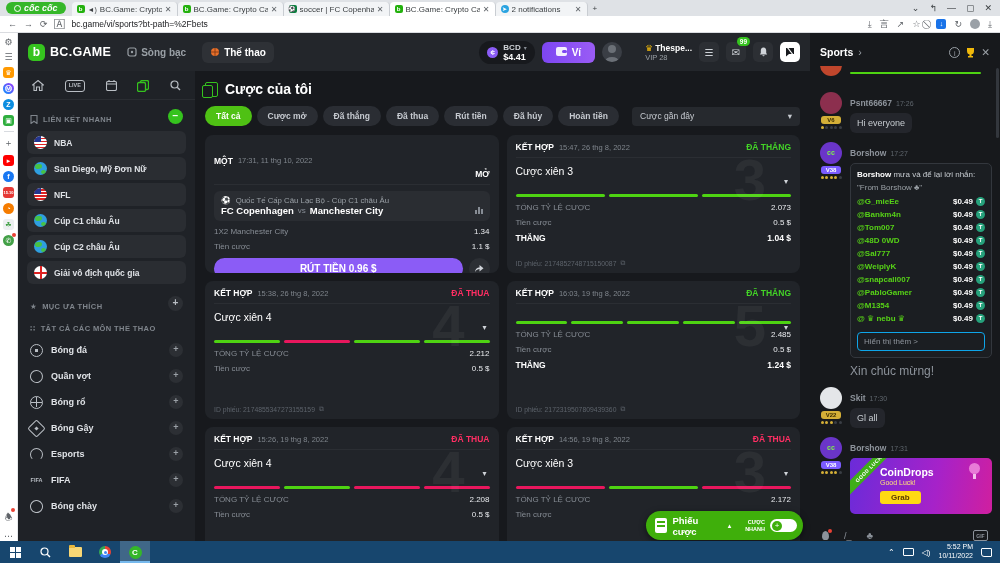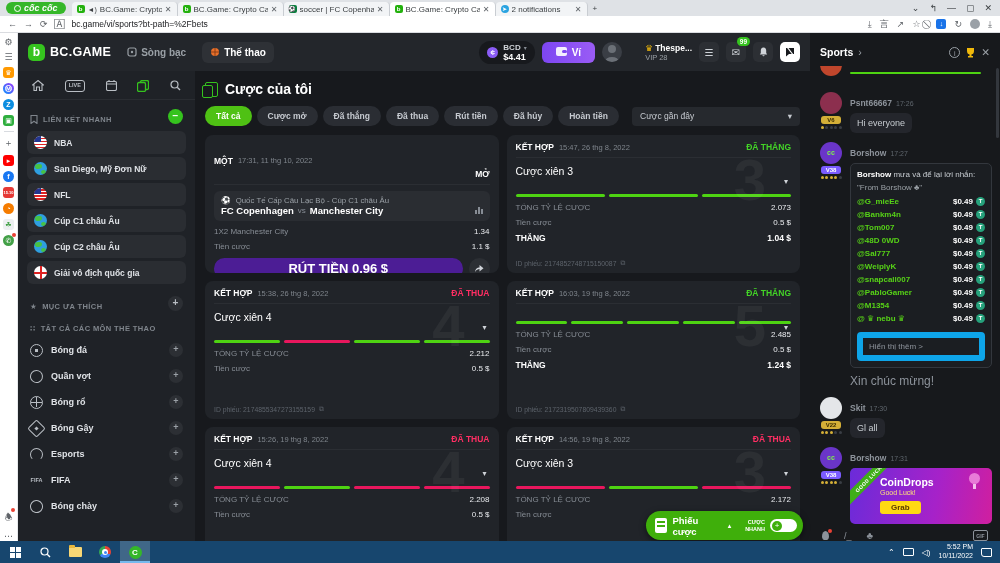--- a/index.html
+++ b/index.html
@@ -112,21 +112,21 @@
   .orow.boldrow{color:#fff;font-weight:bold;font-size:8.5px;}
   .orow.boldrow b{font-weight:bold;color:#fff;}
   .card-foot{margin-top:auto;display:flex;align-items:center;gap:4px;color:#5d636b;font-size:6.8px;padding-top:4px;}
   .inset{background:#2a2d32;border-radius:6px;padding:5px 7px;margin-top:6px;}
   .inset .lg{display:flex;gap:5px;align-items:center;color:#9aa0a6;font-size:7.8px;}
   .inset .match{display:flex;gap:4px;align-items:center;color:#fff;font-size:9.5px;font-weight:bold;}
   .inset .match .vs{color:#878d95;font-weight:normal;font-size:8px;}
   .bars{margin-left:auto;display:flex;align-items:flex-end;gap:1px;}
   .bars i{width:2px;background:#878d95;display:block;}
   .btnrow{display:flex;gap:6px;margin-top:7px;align-items:center;}
-  .cashout{flex:1;height:21px;background:#4c1d95;border-radius:11px;color:#fff;font-size:13px;font-weight:bold;display:flex;align-items:center;justify-content:center;}
+  .cashout{flex:1;height:21px;background:#8b5cf6;border-radius:11px;color:#fff;font-size:10px;font-weight:bold;display:flex;align-items:center;justify-content:center;}
   .share{width:21px;height:21px;border-radius:50%;background:#2c2f34;display:flex;align-items:center;justify-content:center;color:#cfd3d8;}
 
   
   #betslip{position:absolute;left:646px;top:511px;width:157px;height:29px;background:#3faf0b;border-radius:16px;display:flex;align-items:center;gap:5px;padding:0 6px 0 9px;z-index:6;box-shadow:0 2px 6px rgba(0,0,0,.5);}
   .bs-ico{width:13px;height:15px;background:#fff;border-radius:2px;position:relative;}
   .bs-ico:before{content:"";position:absolute;top:3px;left:2px;right:2px;height:2px;background:#3faf0b;}
   .bs-ico:after{content:"";position:absolute;top:7px;left:2px;right:2px;height:2px;background:#3faf0b;}
   #betslip .lbl{color:#fff;font-size:9.5px;font-weight:bold;}
   #betslip .up{color:#fff;font-size:7px;}
   #betslip .quick{margin-left:auto;color:#fff;font-size:5.5px;font-weight:bold;text-align:right;line-height:1.15;width:30px;}
@@ -155,21 +155,21 @@
   .mtime{color:#5f666d;font-size:7px;font-weight:normal;margin-left:4px;}
   .bubble{background:var(--bg-bubble);border-radius:6px;padding:5px 7px;color:#c7ccd1;font-size:9px;margin-top:3px;display:inline-block;}
   .tipcard{background:#1b1e22;border:1px solid #33373d;border-radius:5px;padding:6px;margin-top:3px;}
   .tipintro{color:#c7ccd1;font-size:8px;line-height:1.35;}
   .tipintro b{color:#fff;}
   .tipquote{color:#9aa0a6;font-size:8px;margin:2px 0 5px;}
   .tiprow{display:flex;justify-content:space-between;align-items:flex-start;height:13px;}
   .tipname{color:#56d117;font-size:8px;font-weight:bold;}
   .tipamt{color:#fff;font-size:8px;font-weight:bold;display:flex;align-items:center;gap:3px;}
   .tcoin{width:9px;height:9px;border-radius:50%;background:var(--usdt);color:#fff;font-size:6px;font-weight:bold;text-align:center;line-height:9px;}
-  .showmore{border:6px solid #0ea5e9;border-radius:4px;color:#8d939b;font-size:8px;padding:4px 6px;margin-top:5px;}
+  .showmore{border:1px solid #0ea5e9;border-radius:4px;color:#8d939b;font-size:8px;padding:4px 6px;margin-top:5px;}
   .congrats{color:#8d939b;font-size:12px;margin-top:6px;}
   .promo{width:100%;height:56px;border-radius:5px;margin-top:3px;background:linear-gradient(100deg,#6b2bd9,#a622c9 60%,#d01f9f);position:relative;overflow:hidden;padding:8px 6px 0 30px;}
   .ribbon{position:absolute;top:6px;left:-17px;transform:rotate(-45deg);background:#3fae19;color:#fff;font-size:5px;font-weight:bold;padding:2px 18px;letter-spacing:.5px;}
   .promo .pt{color:#fff;font-size:10.5px;font-weight:bold;}
   .promo .ps{color:#ffe27a;font-size:7px;margin-top:1px;}
   .grab{display:inline-block;background:#ffd913;color:#5b3b00;font-size:8px;font-weight:bold;border-radius:3px;padding:2px 11px;margin-top:4px;}
   .pcoins{position:absolute;right:8px;bottom:4px;width:40px;height:22px;}
   .balloon{position:absolute;right:12px;top:5px;width:11px;height:11px;border-radius:50%;background:#e87bd8;}
   .balloon:after{content:"";position:absolute;bottom:-5px;left:4px;width:3px;height:5px;background:#f3c0ec;}
   .chat-input{padding:6px 8px 4px;}

